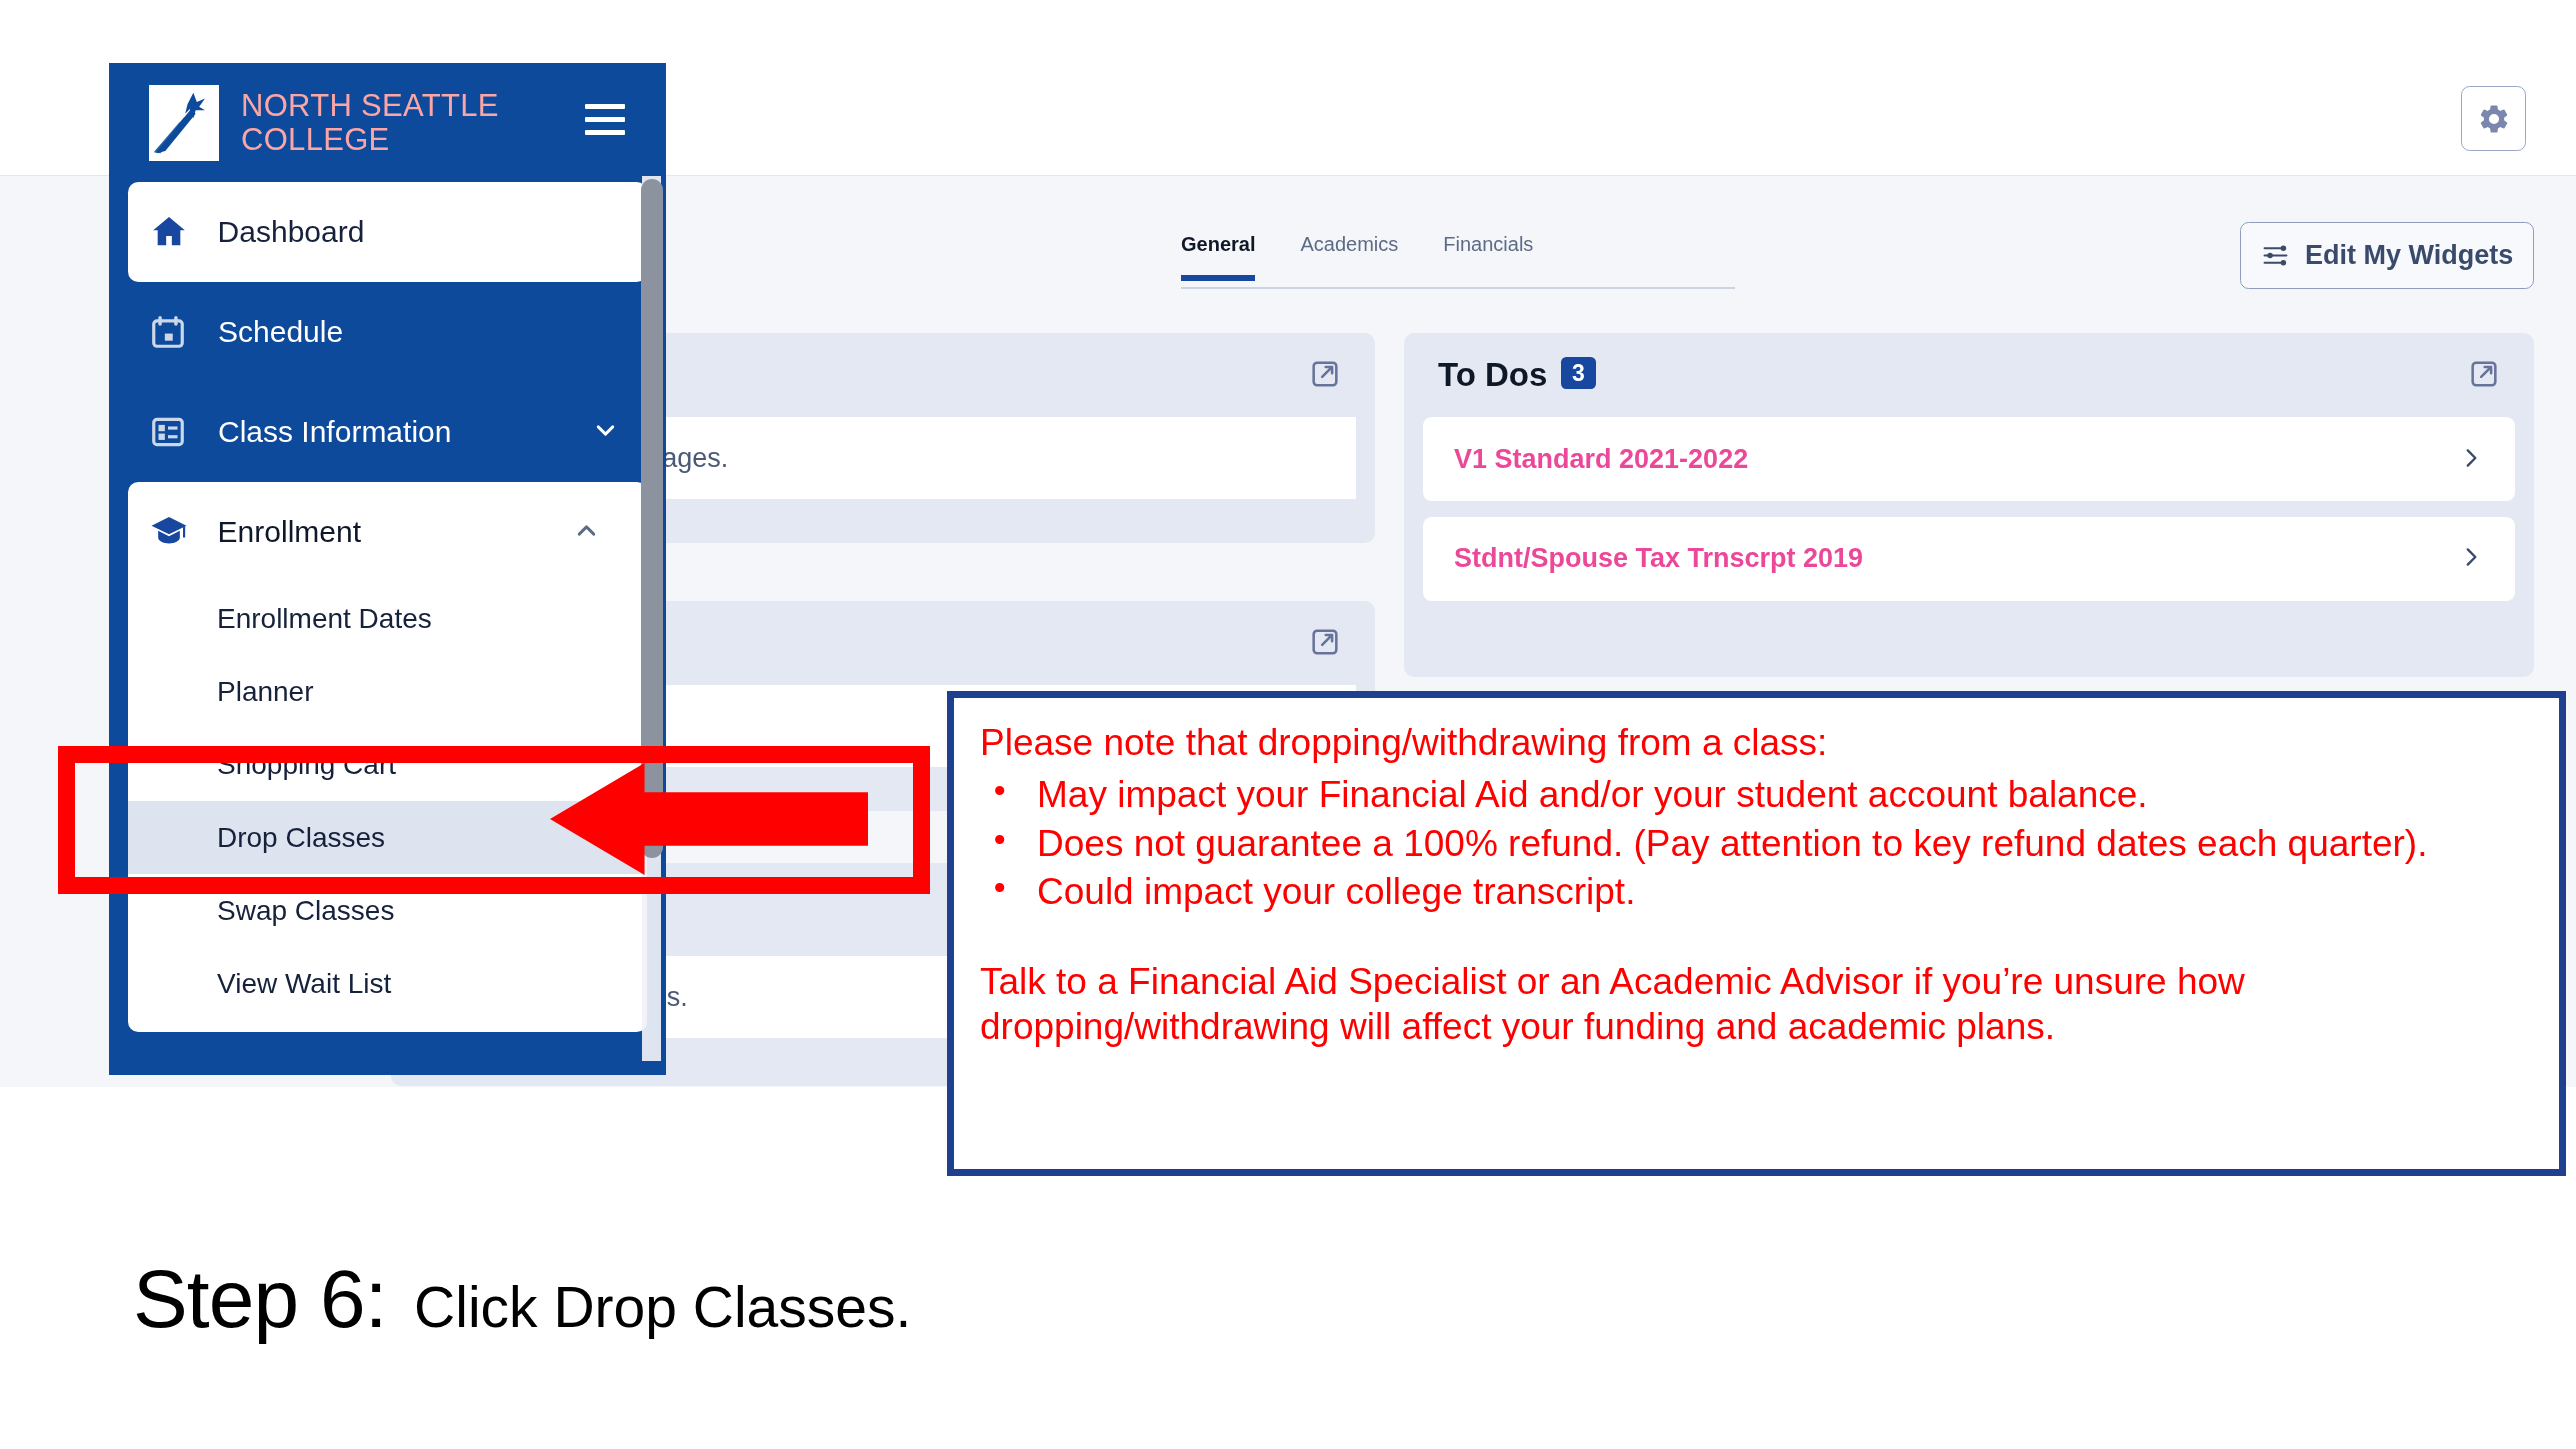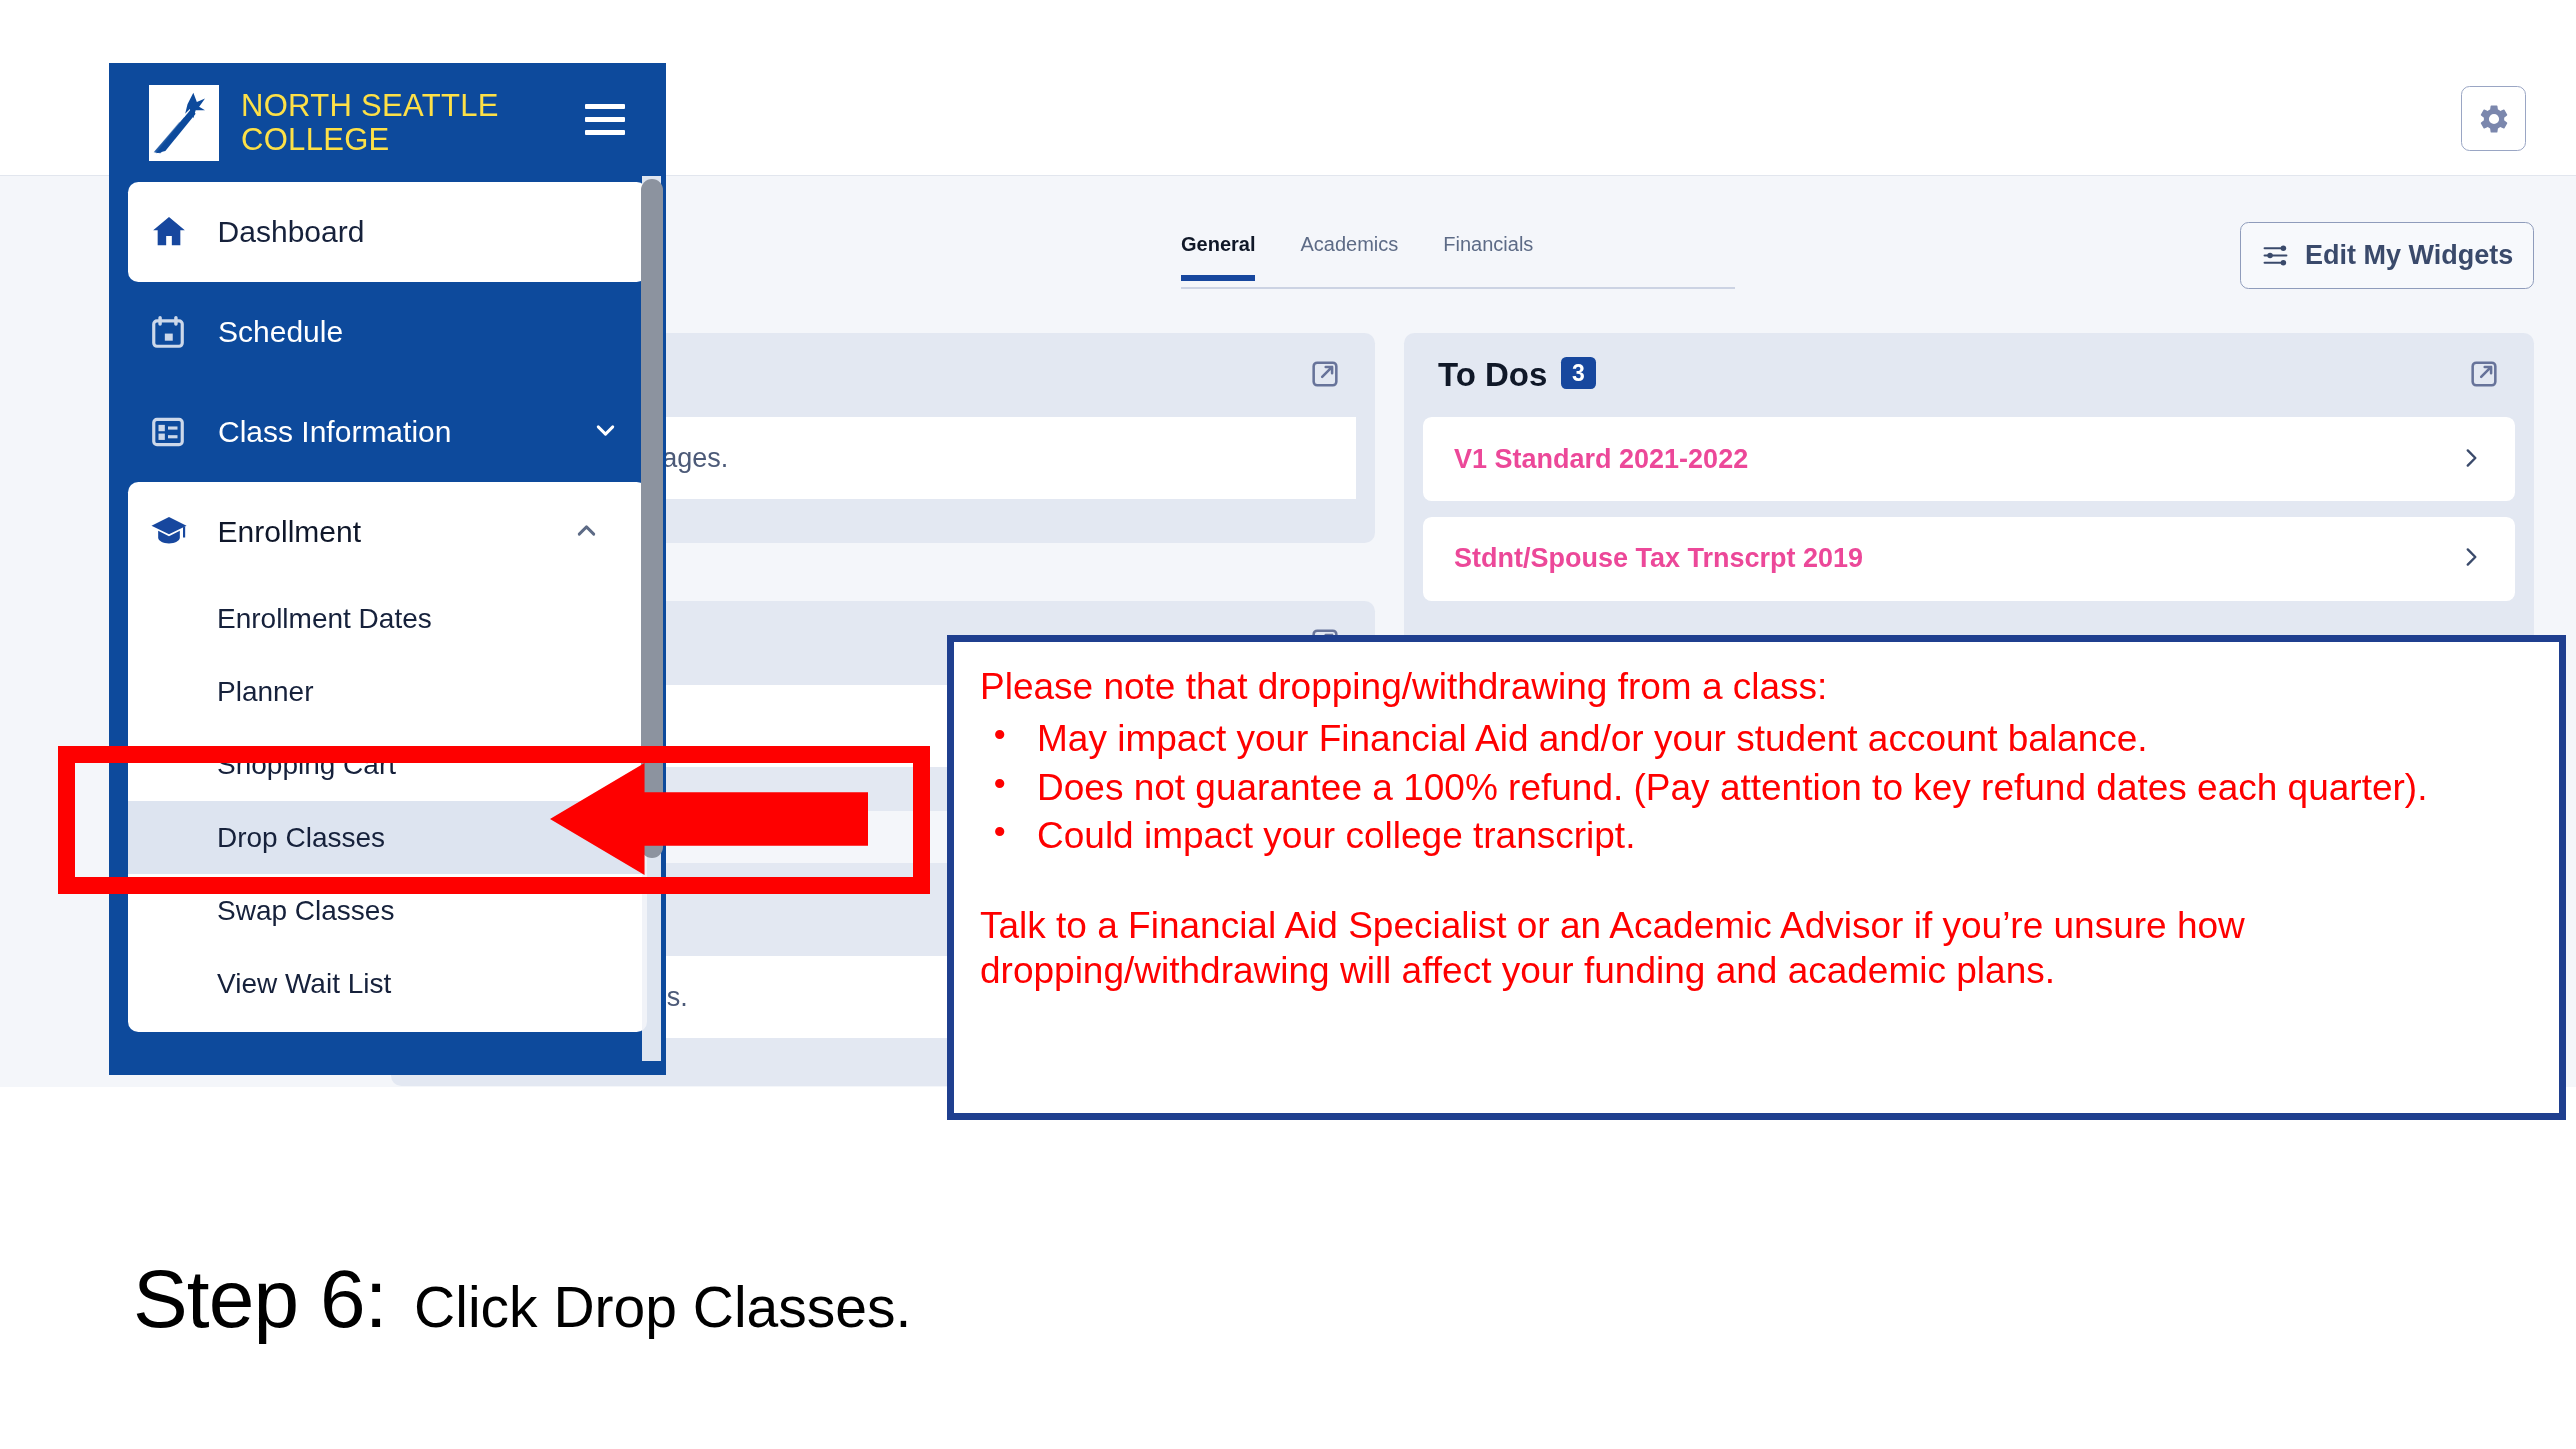--- a/index.html
+++ b/index.html
@@ -206,21 +206,21 @@
   }
   #nav-logo {
     width: 70px;
     height: 76px;
     background: #ffffff;
     margin-right: 22px;
     position: relative;
     flex: none;
   }
   #nav-brand-text {
-    color: #fde047;
+    color: #fca5a5;
     font-size: 31px;
     line-height: 1.08;
     font-weight: 400;
     letter-spacing: 0.3px;
     white-space: pre-line;
   }
   #hamburger-button {
     position: absolute;
     right: 41px;
     top: 41px;
@@ -319,21 +319,21 @@
     left: 550px;
     top: 763px;
     width: 318px;
     height: 112px;
   }
 
   
   #callout-panel {
     position: absolute;
     left: 947px;
-    top: 635px;
+    top: 691px;
     width: 1619px;
     height: 485px;
     background: #ffffff;
     border: 7.7px solid #1f3f8f;
     box-sizing: border-box;
     padding: 22px 26px 17px 26px;
   }
   .callout-line {
     color: #fe0000;
     font-size: 37px;

